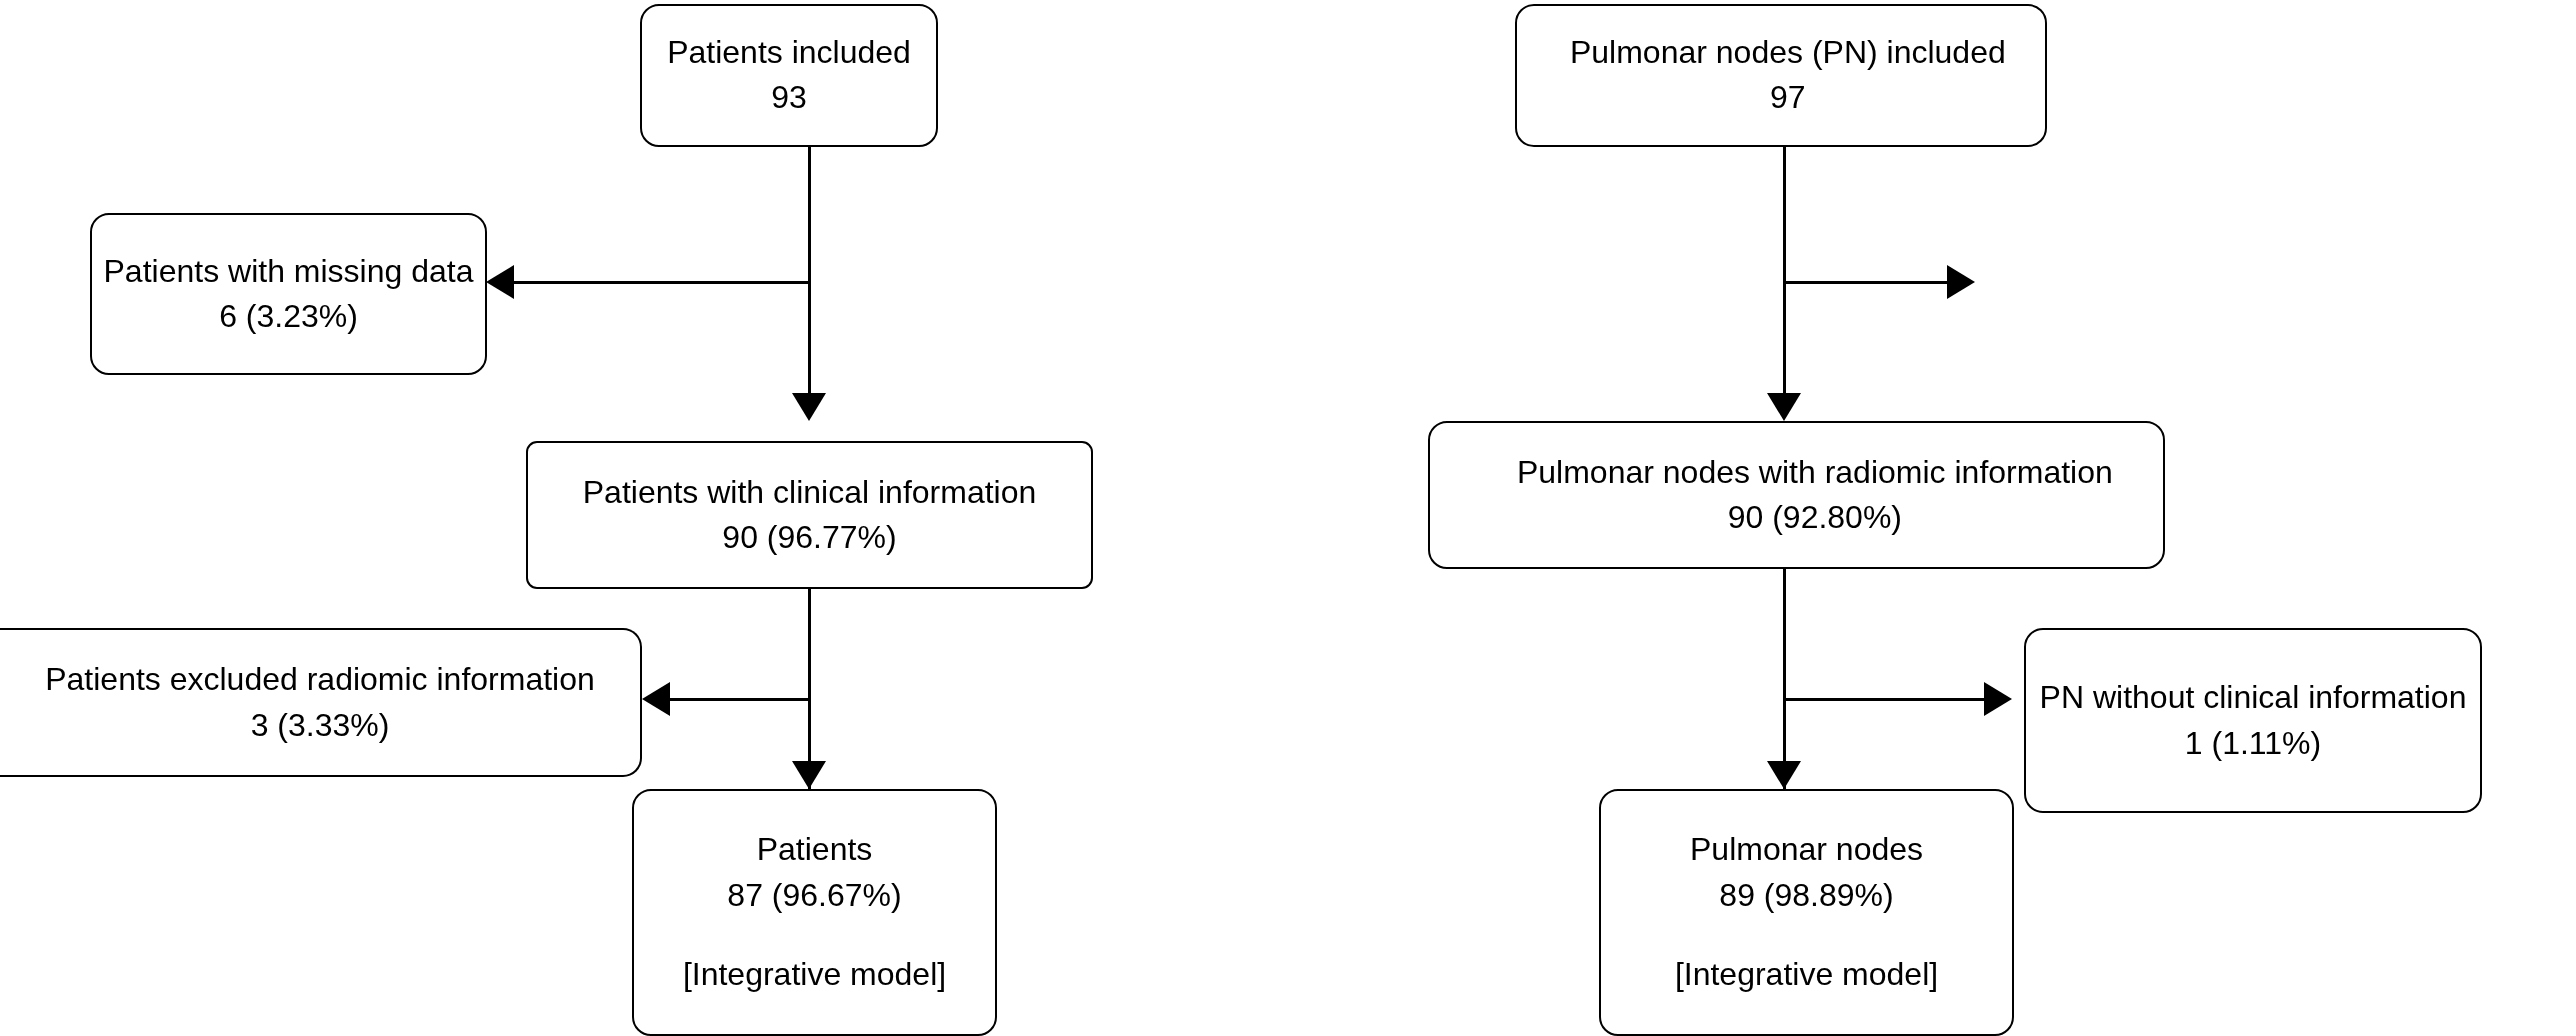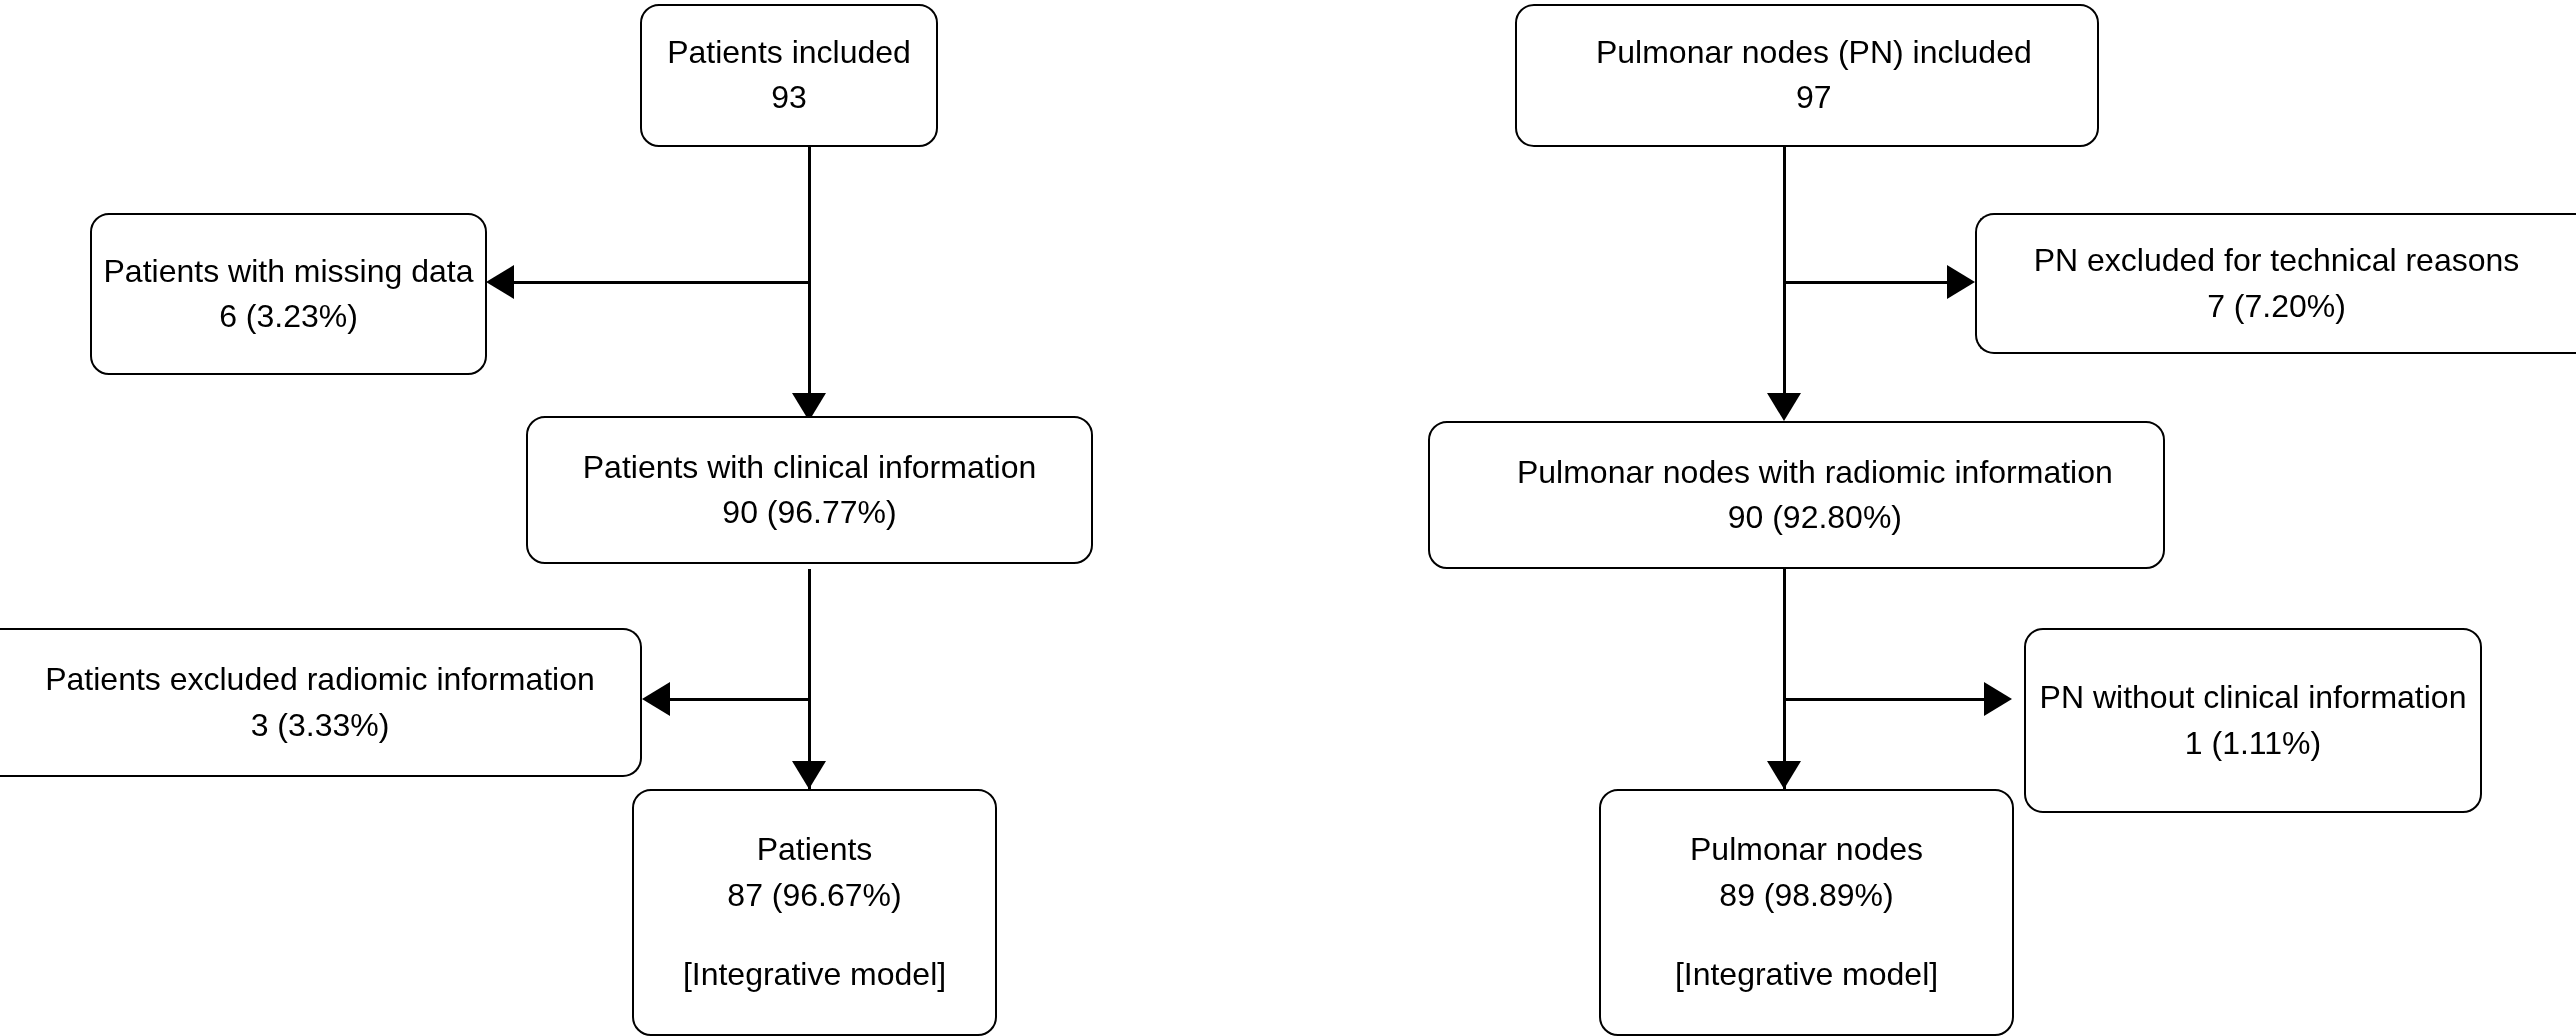--- a/index.html
+++ b/index.html
@@ -33,26 +33,26 @@
     line-height: 1.42;
     padding: 4.4px 10.3px;
     z-index: 3;
   }
   .node .ln { display: block; white-space: nowrap; }
   .node .spacer { display: block; height: 34px; }
 
   
   #box-patients-included   { left: 640px;  top: 3.7px;    width: 298px;  height: 143px; }
   #box-missing-data        { left: 90px;  top: 213px;  width: 397px;  height: 162px; }
-  #box-clinical-info       { left: 526px;  top: 416px;  width: 567px;  height: 148px; }
+  #box-clinical-info       { left: 526px;  top: 441px;  width: 567px;  height: 148px; border-radius: 11px; }
   #box-without-radiomic    { left: 0px;    top: 628px;  width: 642px;  height: 149px; border-left-width: 0; border-top-left-radius: 0; border-bottom-left-radius: 0; }
   #box-patients-final      { left: 632px;  top: 789px; width: 365px;  height: 247px; border-bottom-left-radius: 19px; border-bottom-right-radius: 19px; justify-content: center; }
 
   
-  #box-pn-included         { left: 1515px; top: 3.7px;    width: 584px;  height: 143px; padding-left: 24px; }
+  #box-pn-included         { left: 1515px; top: 3.7px;    width: 532px;  height: 143px; padding-left: 24px; }
   #box-pn-excluded         { left: 1975px; top: 213px;  width: 601px;  height: 141px; border-right-width: 0; border-top-right-radius: 0; border-bottom-right-radius: 0; }
   #box-pn-radiomic         { left: 1428px; top: 421px;  width: 737px; height: 148px; padding-left: 47px; }
   #box-pn-no-clinical      { left: 2012px; top: 628px;  width: 458px;  height: 185px; margin-left: 12px; }
   #box-pn-final            { left: 1599px; top: 789px; width: 415px;  height: 247px; }
 
   
   .vline {
     position: absolute;
     width: 2.9px;
     background: #000000;
@@ -143,24 +143,20 @@
     <span class="ln">87 (96.67%)</span>
     <span class="spacer"></span>
     <span class="ln">[Integrative model]</span>
   </div>
 
   <div class="node" id="box-pn-included">
     <span class="ln">Pulmonar nodes (PN) included</span>
     <span class="ln">97</span>
   </div>
 
-  <div class="node" id="box-pn-excluded">
-    <span class="ln">PN excluded for technical reasons</span>
-    <span class="ln">7 (7.20%)</span>
-  </div>
 
   <div class="node" id="box-pn-radiomic">
     <span class="ln">Pulmonar nodes with radiomic information</span>
     <span class="ln">90 (92.80%)</span>
   </div>
 
   <div class="node" id="box-pn-no-clinical">
     <span class="ln">PN without clinical information</span>
     <span class="ln">1 (1.11%)</span>
   </div>

